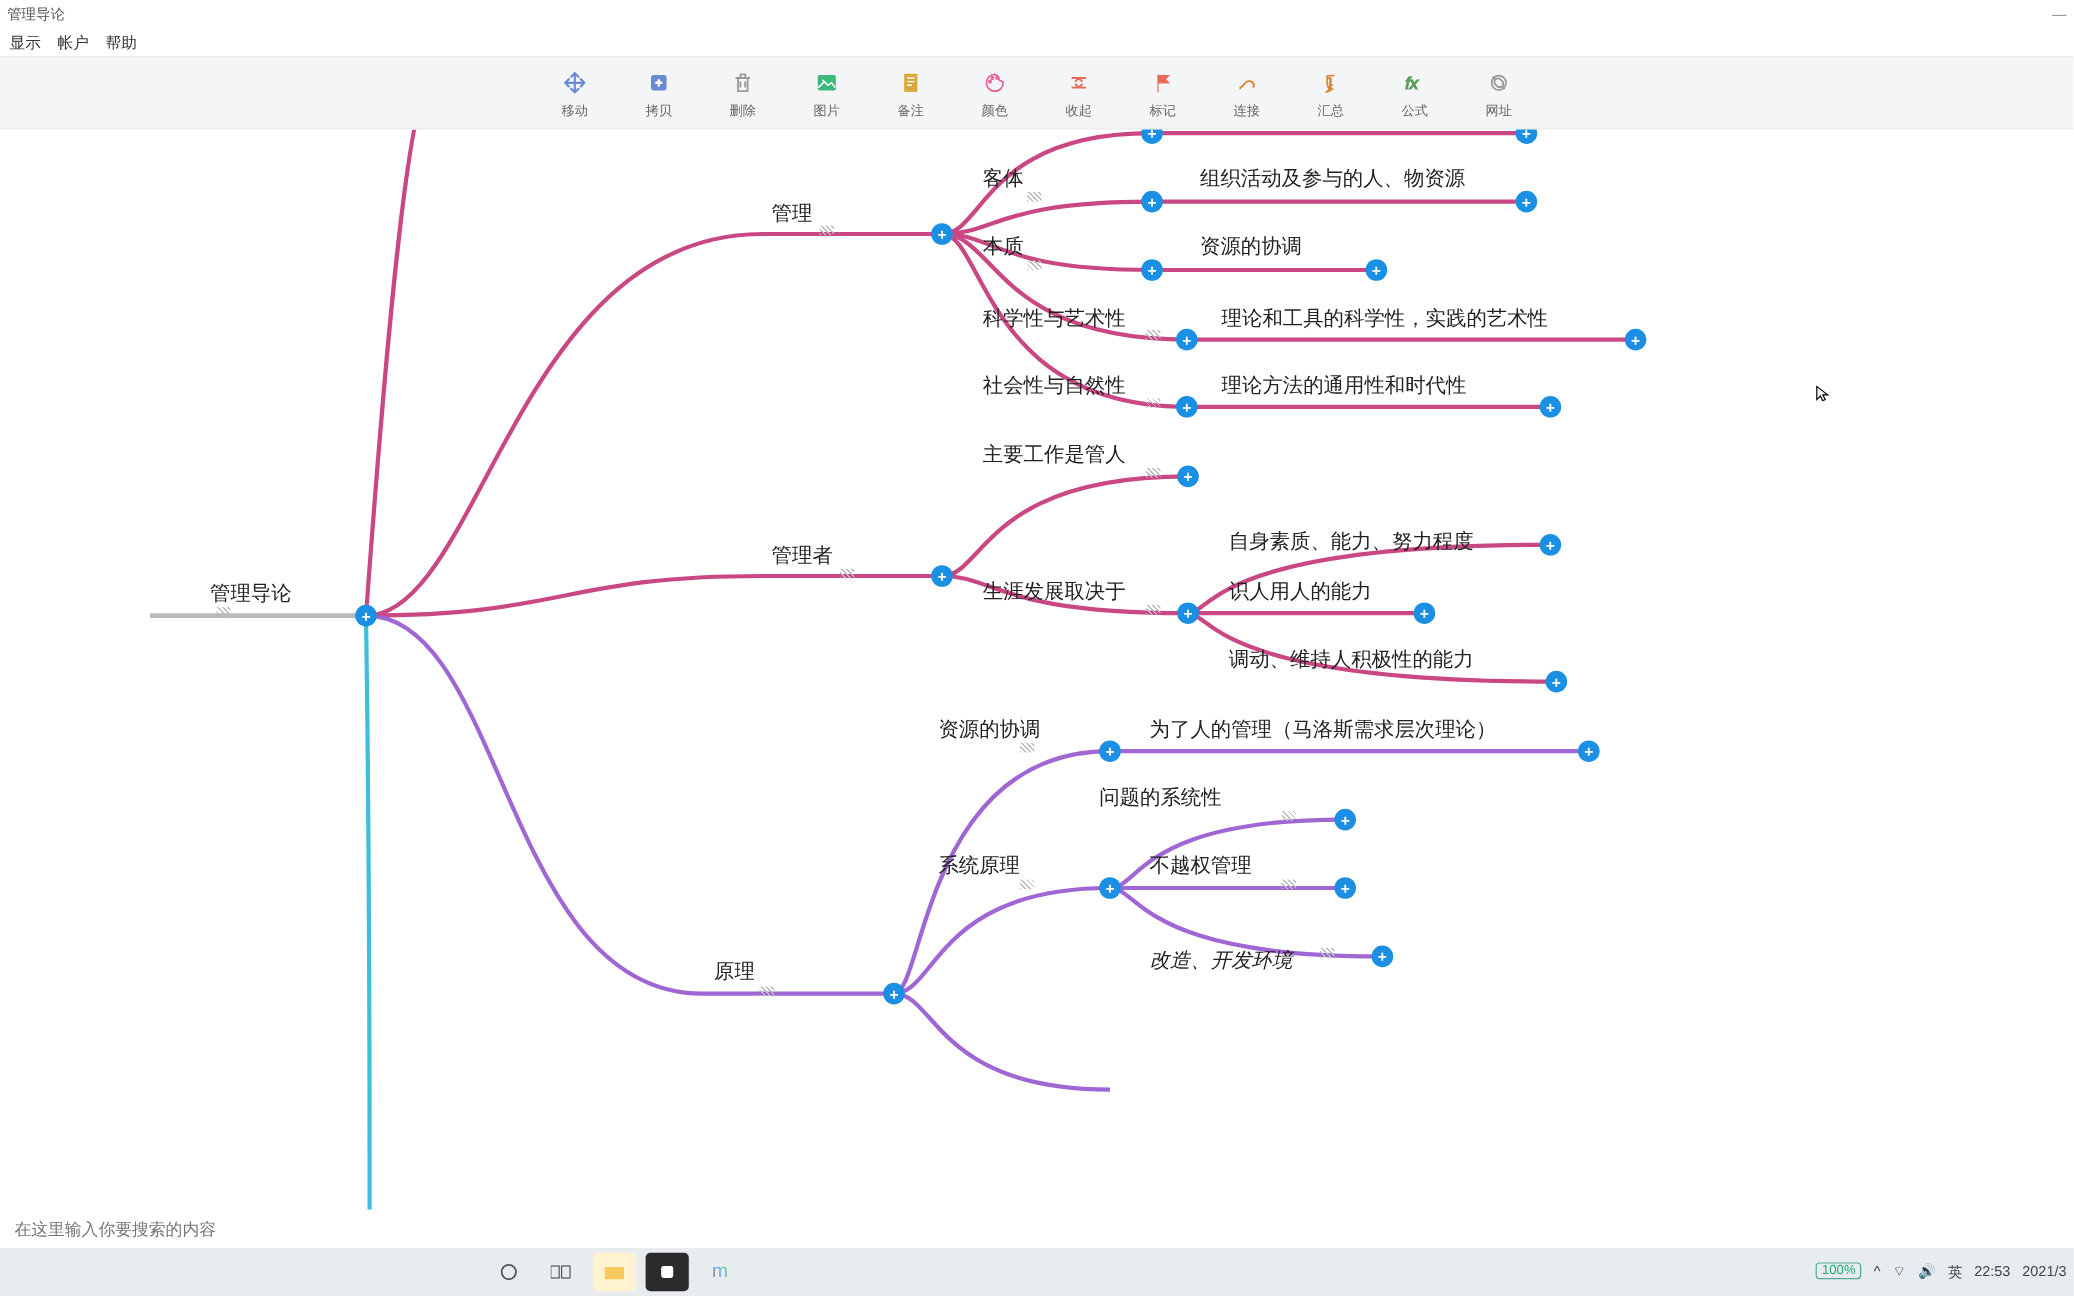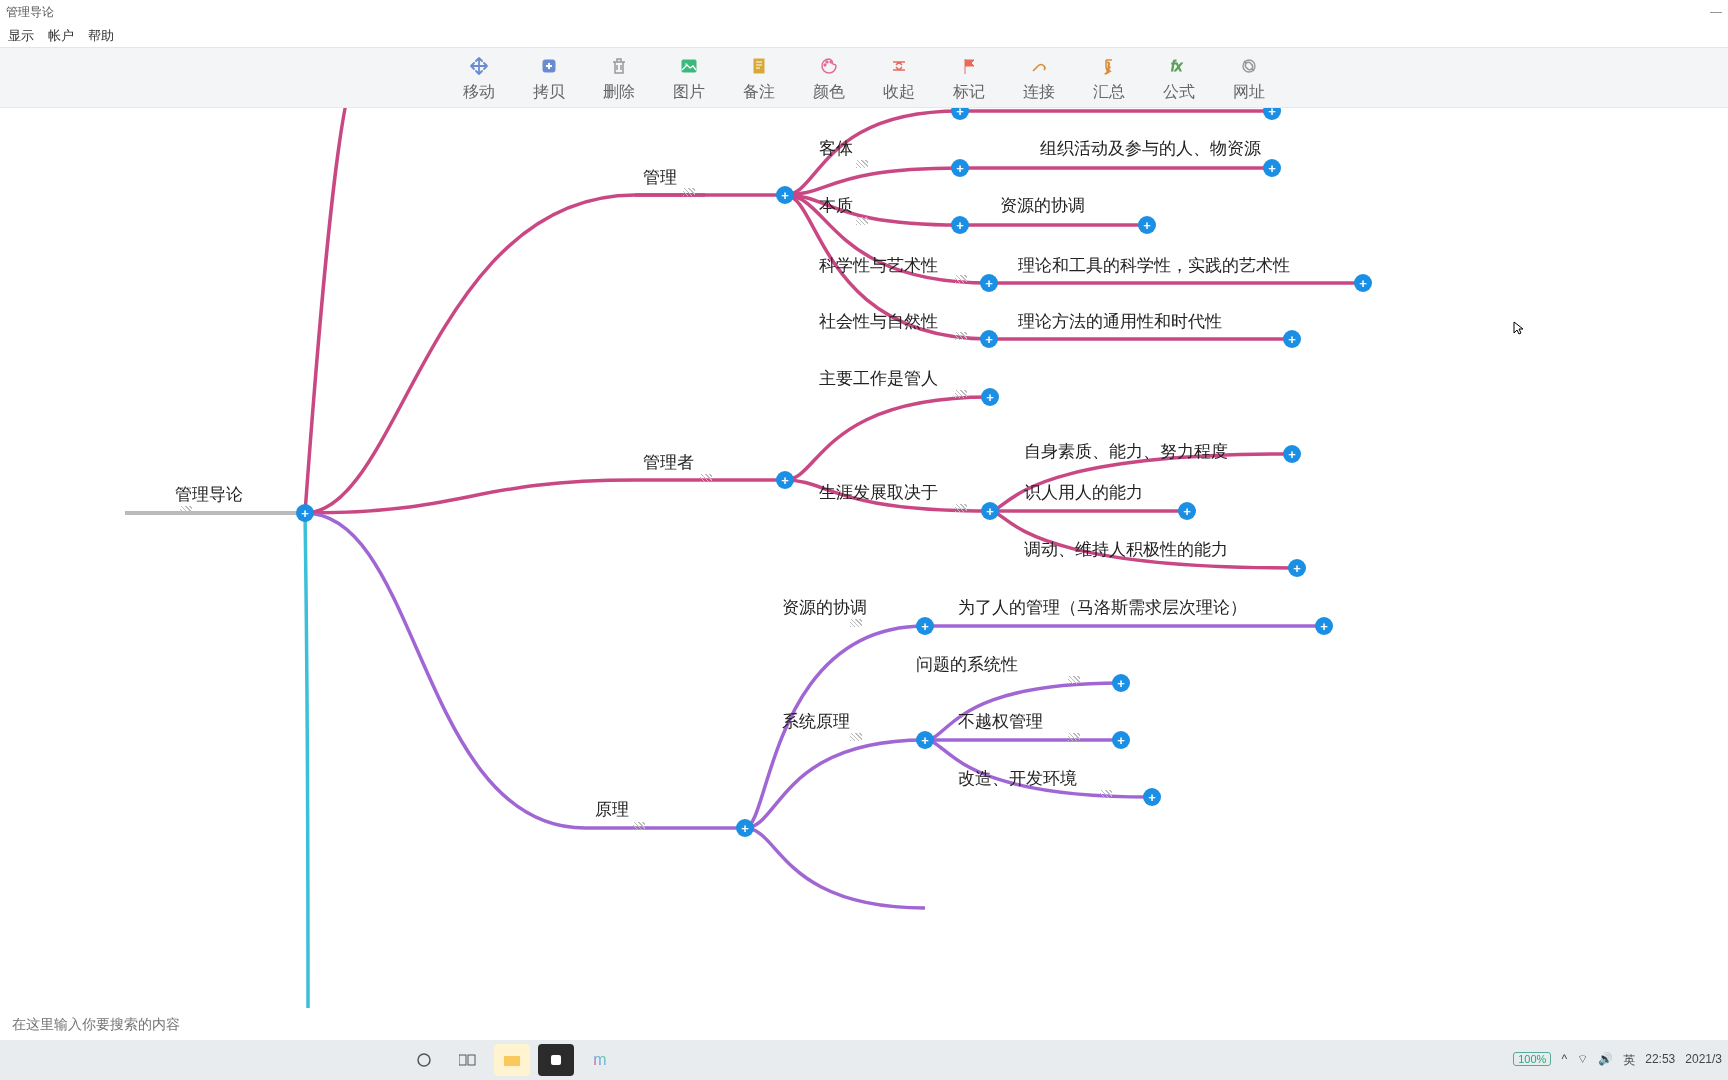--- a/index.html
+++ b/index.html
@@ -4,21 +4,21 @@
 <style>
 * { margin:0; padding:0; box-sizing:border-box; font-family:"Microsoft YaHei","PingFang SC",sans-serif; }
 html,body { width:1728px; height:1080px; overflow:hidden; background:#fff; }
 .titlebar { height:24px; display:flex; align-items:center; padding:0 6px; font-size:12px; color:#555; }
 .titlebar .wctl { margin-left:auto; display:flex; gap:18px; color:#888; }
 .menubar { height:24px; display:flex; align-items:center; gap:14px; padding:0 8px; font-size:13px; color:#333; border-bottom:1px solid #e5e5e5; }
 .menubar span { cursor:pointer; }
 .toolbar { height:60px; background:#f4f5f6; display:flex; align-items:center; justify-content:center; gap:0; border-bottom:1px solid #e8e8e8; }
 .tbtn { width:70px; height:56px; display:flex; flex-direction:column; align-items:center; justify-content:center; cursor:pointer; }
 .tbtn .ico { width:26px; height:26px; display:flex; align-items:center; justify-content:center; }
-.tbtn .lbl { font-size:16px; color:#666; margin-top:3px; }
+.tbtn .lbl { font-size:11px; color:#666; margin-top:3px; }
 .canvas { position:absolute; top:108px; left:0; right:0; bottom:40px; background:#fff; overflow:hidden; }
 .node-text { position:absolute; font-size:17px; color:#222; white-space:nowrap; }
 .plus { position:absolute; width:18px; height:18px; border-radius:50%; background:#1a8fe3; color:#fff; display:flex; align-items:center; justify-content:center; font-size:13px; font-weight:bold; cursor:pointer; }
 .plus::after { content:"+"; }
 svg.edges { position:absolute; top:0; left:0; width:100%; height:100%; }
 .e-pink { stroke:#c94884; stroke-width:3.5; fill:none; }
 .e-purple { stroke:#a066d3; stroke-width:3.5; fill:none; }
 .e-teal { stroke:#3cbfd9; stroke-width:3.5; fill:none; }
 .e-gray { stroke:#bababa; stroke-width:4; fill:none; }
 .hatch { position:absolute; width:12px; height:8px; 
@@ -207,21 +207,21 @@
 
   <div class="node-text" style="left:175px; top:375px;">管理导论</div>
   <div class="plus" style="left:296px; top:396px;"></div>
   <div class="hatch" style="left:180px; top:398px;"></div>
 
   <div class="node-text" style="left:643px; top:58px;">管理</div>
   <div class="plus" style="left:776px; top:78px;"></div>
 
   <div class="node-text" style="left:819px; top:29px;">客体</div>
   <div class="plus" style="left:951px; top:51px;"></div>
-  <div class="node-text" style="left:1040px; top:29px;">组织活动及参与的人、物资源</div>
+  <div class="node-text" style="left:1000px; top:29px;">组织活动及参与的人、物资源</div>
   <div class="plus" style="left:1263px; top:51px;"></div>
   <div class="plus" style="left:951px; top:-6px;"></div>
   <div class="plus" style="left:1263px; top:-6px;"></div>
 
   <div class="node-text" style="left:819px; top:86px;">本质</div>
   <div class="plus" style="left:951px; top:108px;"></div>
   <div class="node-text" style="left:1000px; top:86px;">资源的协调</div>
   <div class="plus" style="left:1138px; top:108px;"></div>
 
   <div class="node-text" style="left:819px; top:146px;">科学性与艺术性</div>
@@ -258,21 +258,21 @@
   <div class="node-text" style="left:958px; top:488px;">为了人的管理（马洛斯需求层次理论）</div>
   <div class="plus" style="left:1315px; top:509px;"></div>
 
   <div class="node-text" style="left:782px; top:602px;text-align:right;">系统原理</div>
   <div class="plus" style="left:916px; top:623px;"></div>
 
   <div class="node-text" style="left:916px; top:545px;">问题的系统性</div>
   <div class="plus" style="left:1112px; top:566px;"></div>
   <div class="node-text" style="left:958px; top:602px;">不越权管理</div>
   <div class="plus" style="left:1112px; top:623px;"></div>
-  <div class="node-text" style="left:958px; top:659px;">改造、开发环境</div>
+  <div class="node-text" style="left:958px; top:681px;font-style:italic;">改造、开发环境</div>
   <div class="plus" style="left:1143px; top:680px;"></div>
 
   <div class="hatch" style="left:683px; top:80px;"></div>
   <div class="hatch" style="left:700px; top:366px;"></div>
   <div class="hatch" style="left:633px; top:714px;"></div>
   <div class="hatch" style="left:856px; top:52px;"></div>
   <div class="hatch" style="left:856px; top:109px;"></div>
   <div class="hatch" style="left:955px; top:167px;"></div>
   <div class="hatch" style="left:955px; top:224px;"></div>
   <div class="hatch" style="left:955px; top:282px;"></div>

